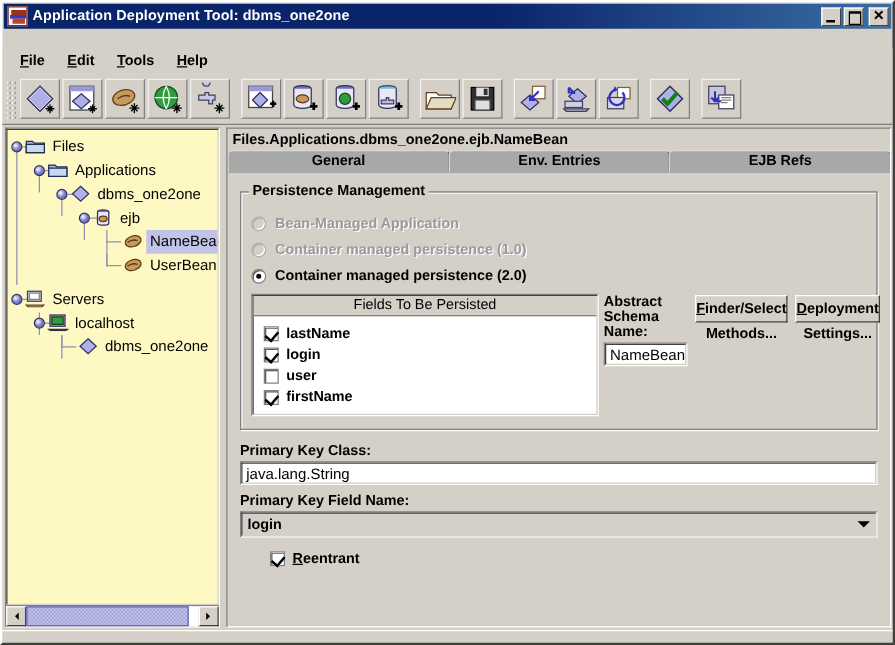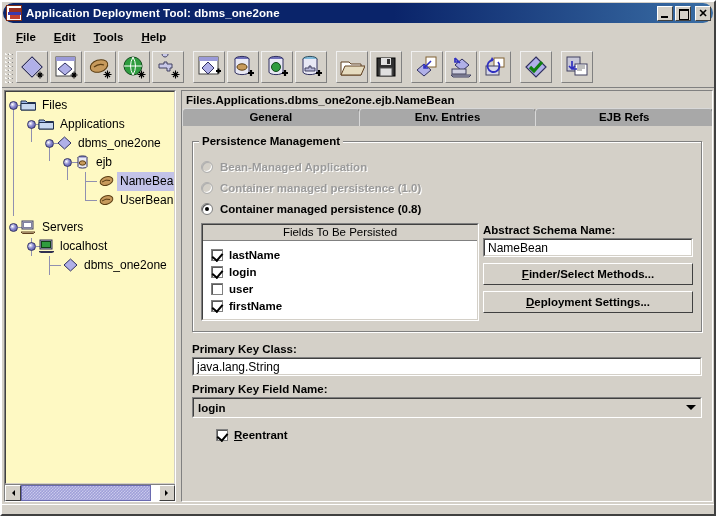--- a/index.html
+++ b/index.html
@@ -17,22 +17,21 @@
     border:2px solid #d4d0c8;
     border-top-color:#ffffff; border-left-color:#ffffff;
     border-right-color:#404040; border-bottom-color:#404040;
     display:flex; flex-direction:column;
   }
   
   .titlebar {
     height:20px; flex:0 0 20px;
     background:linear-gradient(to right,#0a246a 0%,#0a246a 55%,#3a6ea5 100%);
     display:flex; align-items:center; padding:0 2px 0 3px;
-    margin:1px 1px 4px 1px;
-    border-radius:10px;
+    margin:1px 1px 16px 1px;
   }
   .title-icon {
     width:16px;height:16px;flex:0 0 16px;margin-right:4px;
     position:relative; background:#ffffff; border:1px solid #7b2d1a;
     overflow:hidden;
   }
   .title-icon i { position:absolute; display:block; }
   .ti1{left:2px;top:2px;width:12px;height:4px;background:#9b3020;}
   .ti2{left:1px;top:6px;width:14px;height:3px;background:#3a3ab0;}
   .ti3{left:3px;top:9px;width:10px;height:4px;background:#c04030;}
@@ -222,21 +221,21 @@
     width:12px;height:12px;flex:0 0 12px;margin-right:6px;background:#ffffff;
     border:1px solid #808080;
     box-shadow: inset 1px 1px 0 #5a5a5a, inset -1px -1px 0 #ffffff;
     position:relative;
   }
   .cb.on::after{
     content:"";position:absolute;left:2px;top:1px;width:5px;height:8px;
     border:solid #000;border-width:0 2px 2px 0;transform:rotate(40deg);
   }
   .fb-label{font-size:11.5px;font-weight:bold;color:#000;}
-  .rightcol{flex:1 1 auto;display:flex;flex-direction:column;gap:6px;padding-top:1px;}
+  .rightcol{flex:1 1 auto;display:flex;flex-direction:row;gap:6px;padding-top:1px;justify-content:space-between;}
   .lbl{font-size:11.5px;font-weight:bold;color:#000;margin-bottom:2px;}
   .txtin{
     height:19px;background:#ffffff;
     border:1px solid #808080;border-right-color:#ffffff;border-bottom-color:#ffffff;
     padding:0; display:flex;align-items:center;
   }
   .txtin span{
     display:block;width:100%;height:17px;line-height:16px;
     border:1px solid #404040;border-right-color:#d4d0c8;border-bottom-color:#d4d0c8;
     padding-left:3px;font-size:12px;color:#000;background:#fff;
@@ -625,21 +624,21 @@
             <div class="rlabel dis">Bean-Managed Application</div>
           </div>
 
           <div class="radio-row">
             <div class="radio dis"></div>
             <div class="rlabel dis">Container managed persistence (1.0)</div>
           </div>
 
           <div class="radio-row">
             <div class="radio on"></div>
-            <div class="rlabel">Container managed persistence (0.8)</div>
+            <div class="rlabel">Container managed persistence (2.0)</div>
           </div>
 
           <div class="cmp-row">
 
             <div class="fieldbox">
               <div class="fieldbox-in">
                 <div class="fb-header">Fields To Be Persisted</div>
                 <div class="fb-list">
                   <div class="fb-item">
                     <div class="cb on"></div>

